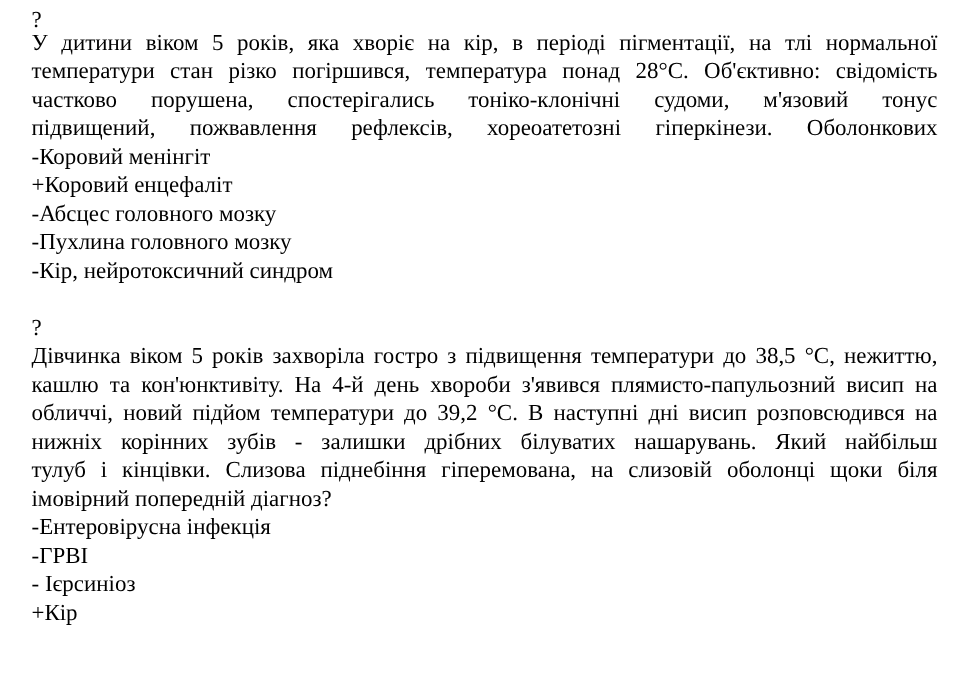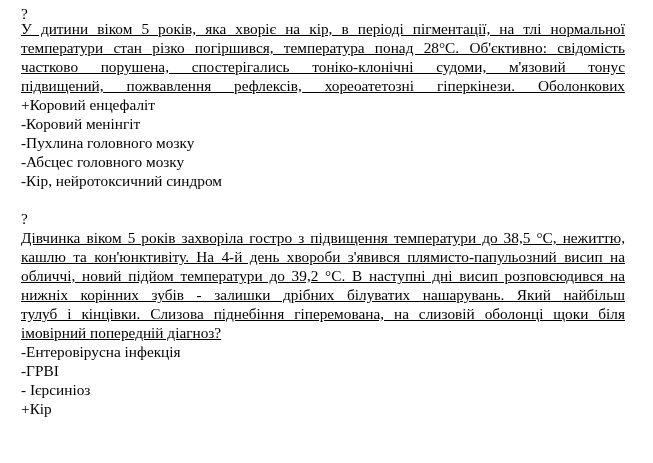--- a/index.html
+++ b/index.html
@@ -24,21 +24,20 @@
     }
     .line {
       height: 19px;
       line-height: 19px;
       white-space: nowrap;
     }
     .para {
       text-align: justify;
       text-align-last: justify;
       line-height: 19px;
-      text-decoration: underline;
     }
     .para .ln {
       display: block;
       height: 19px;
       text-align: justify;
       text-align-last: justify;
       white-space: nowrap;
     }
     .para .ln.last {
       text-align-last: left;
@@ -64,24 +63,24 @@
 
   <div>
     <div class="qmark">?</div>
     <div class="para">
       <span class="ln">У дитини віком 5 років, яка хворіє на кір, в періоді пігментації, на тлі нормальної</span>
       <span class="ln">температури стан різко погіршився, температура  понад 28°С. Об'єктивно: свідомість</span>
       <span class="ln">частково порушена, спостерігались тоніко-клонічні судоми, м'язовий тонус</span>
       <span class="ln">підвищений, пожвавлення рефлексів, хореоатетозні гіперкінези. Оболонкових</span>
     </div>
     <div>
+      <div class="answer">-Коровий менінгіт</div>
       <div class="answer">+Коровий енцефаліт</div>
-      <div class="answer">-Коровий менінгіт</div>
+      <div class="answer">-Абсцес головного мозку</div>
       <div class="answer">-Пухлина головного мозку</div>
-      <div class="answer">-Абсцес головного мозку</div>
       <div class="answer">-Кір, нейротоксичний синдром</div>
     </div>
   </div>
 
   <div class="gap"></div>
 
   <div>
     <div class="line">?</div>
     <div class="para">
       <span class="ln">Дівчинка віком 5 років захворіла гостро з підвищення температури до 38,5 °С, нежиттю,</span>

